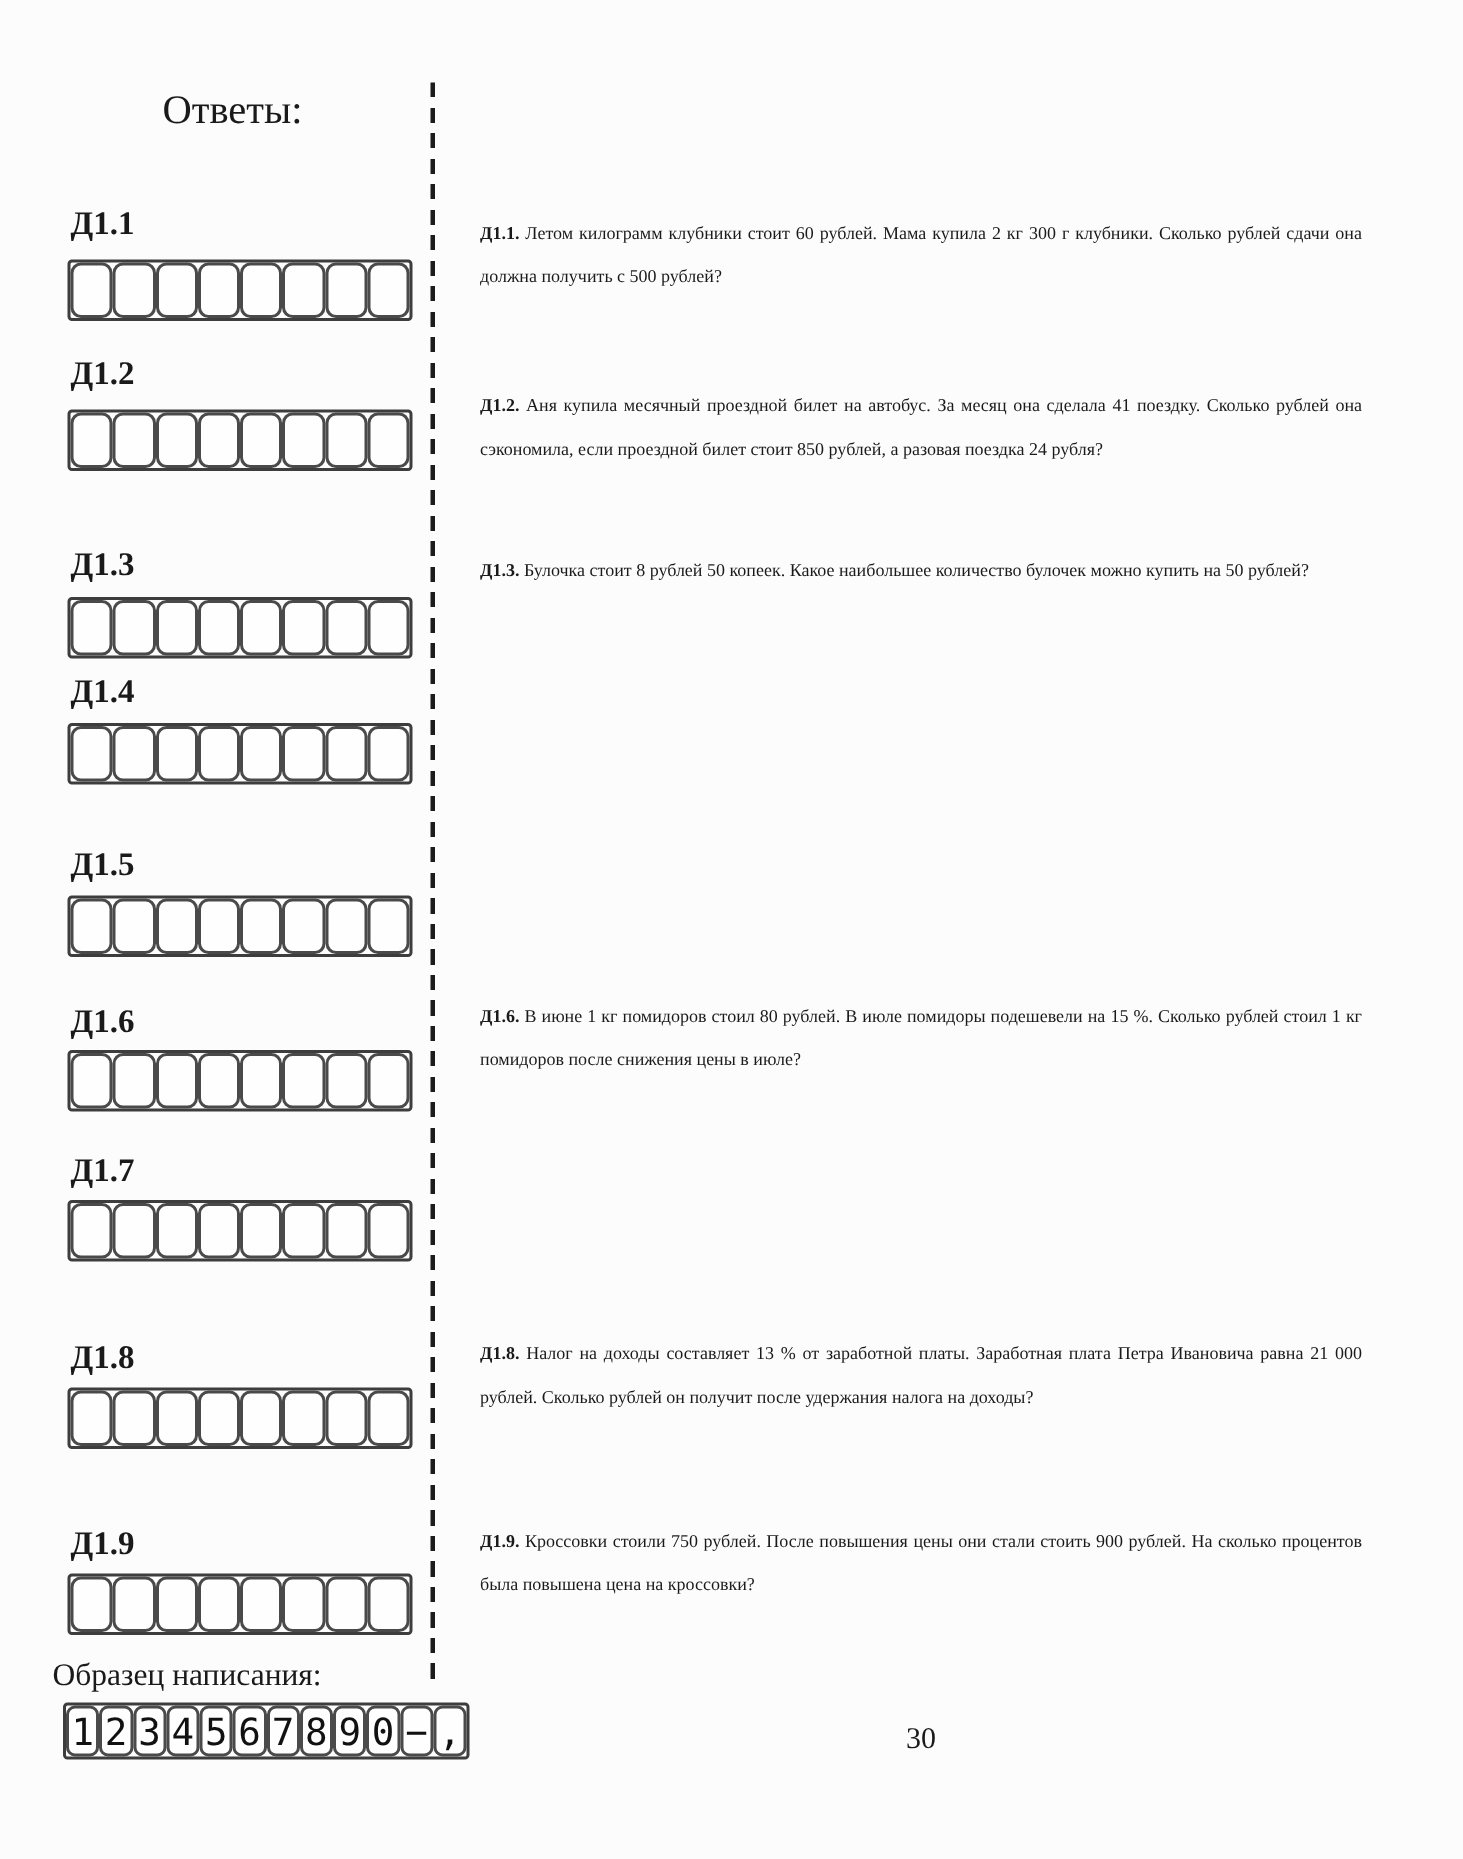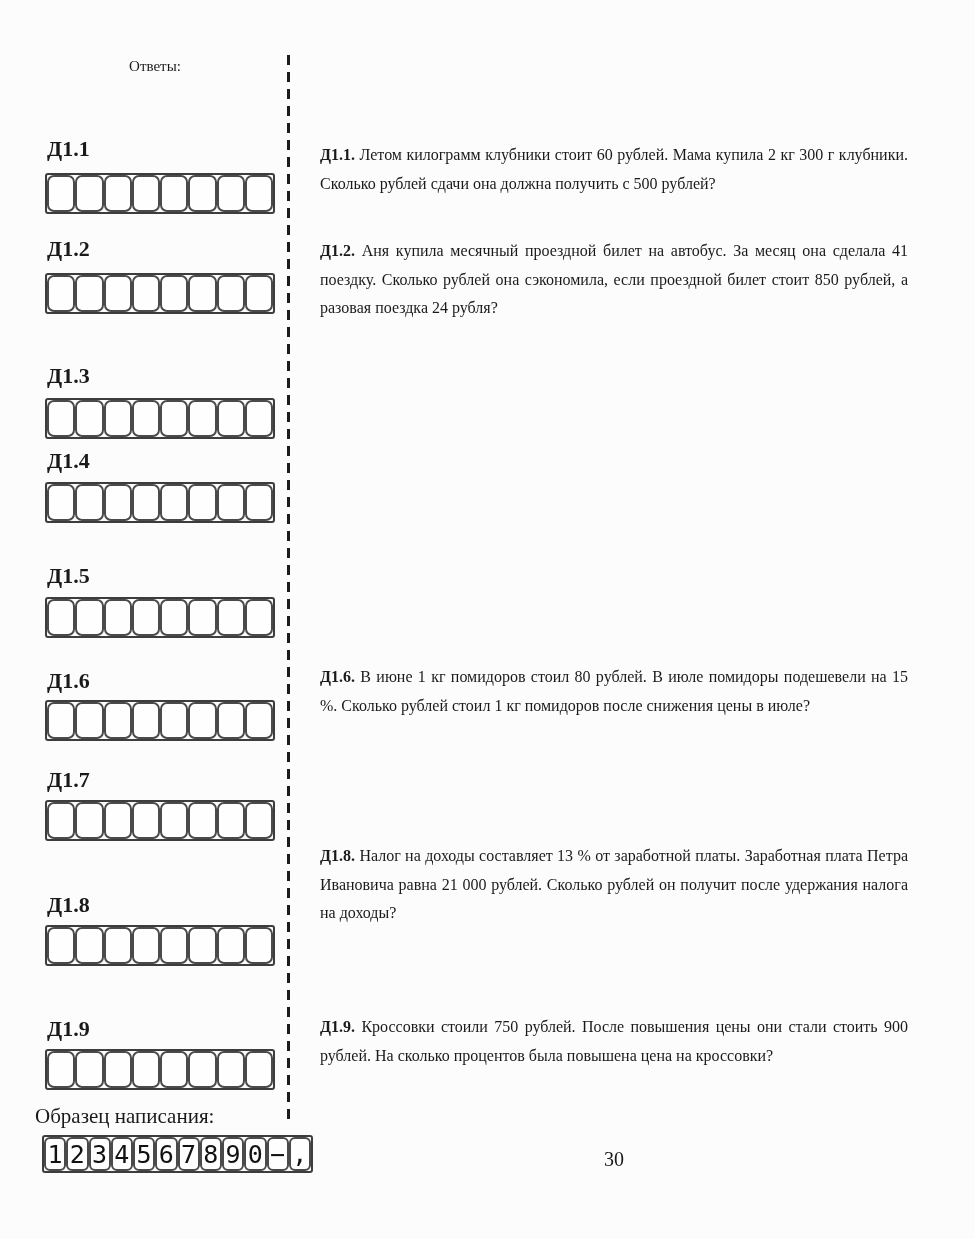--- a/index.html
+++ b/index.html
@@ -1,32 +1,32 @@
 <!DOCTYPE html>
 <html><head>
 <meta charset="utf-8">
 <style>
   html,body{margin:0;padding:0;}
   body{width:975px;height:1239px;background:#fcfcfc;font-family:"Liberation Serif","DejaVu Serif",serif;color:#1a1a1a;}
   .page{position:relative;width:975px;height:1239px;overflow:hidden;}
 
   
-  .answers-header{position:absolute;left:30px;top:58px;width:250px;text-align:center;font-size:15px;}
+  .answers-header{position:absolute;left:30px;top:58px;width:250px;text-align:center;font-size:27px;}
   .ans-label{position:absolute;left:47px;font-weight:bold;font-size:22px;line-height:22px;}
   .ans-box{position:absolute;left:45px;width:230px;height:41px;box-sizing:border-box;
            border:2px solid #3d3d3d;border-radius:3px;background:#fdfdfd;display:flex;}
   .ans-cell{flex:1;border:2px solid #4a4a4a;border-radius:7px;background:#fefefe;box-sizing:border-box;}
 
   
   .divider{position:absolute;left:287px;top:55px;width:3px;height:1065px;
            background:repeating-linear-gradient(to bottom,#1c1c1c 0 10px,transparent 10px 17px);}
 
   
   .title{position:absolute;left:320px;top:84px;width:588px;text-align:center;font-weight:bold;font-size:23px;}
-  .problem{position:absolute;left:320px;width:588px;margin:0;font-size:16px;line-height:28.5px;text-align:justify;}
+  .problem{position:absolute;left:320px;width:588px;margin:0;font-size:12px;line-height:28.5px;text-align:justify;}
   .plabel{font-weight:bold;}
   .page-number{position:absolute;left:320px;top:1148px;width:588px;text-align:center;font-size:20px;}
 
   
   .sample-label{position:absolute;left:35px;top:1104px;width:247px;text-align:left;font-size:21px;}
   .sample-box{position:absolute;left:42px;top:1135px;width:271px;height:38px;box-sizing:border-box;
               border:2px solid #3d3d3d;border-radius:3px;background:#fdfdfd;display:flex;}
   .sample-cell{flex:1;border:2px solid #4a4a4a;border-radius:6px;background:#fefefe;box-sizing:border-box;
                font-family:"DejaVu Sans Mono",monospace;font-size:25px;line-height:31px;text-align:center;color:#111;}
 </style>
@@ -161,29 +161,33 @@
     <div class="sample-cell">,</div>
   </div>
 
   <div class="divider"></div>
 
 
   <p class="problem" style="top:141px">
     <span class="plabel">Д1.1.</span>
     <span class="ptext">Летом килограмм клубники стоит 60 рублей. Мама купила 2 кг 300 г клубники. Сколько рублей сдачи она должна получить с 500 рублей?</span>
   </p>
-  <p class="problem" style="top:237px">
+  <p class="problem" style="top:256px">
     <span class="plabel">Д1.2.</span>
     <span class="ptext">Аня купила месячный проездной билет на автобус. За месяц она сделала 41 поездку. Сколько рублей она сэкономила, если проездной билет стоит 850 рублей, а разовая поездка 24 рубля?</span>
+  </p>
+  <p class="problem" style="top:366px">
+    <span class="plabel">Д1.3.</span>
+    <span class="ptext">Булочка стоит 8 рублей 50 копеек. Какое наибольшее количество булочек можно купить на 50 рублей?</span>
   </p>
   <p class="problem" style="top:663px">
     <span class="plabel">Д1.6.</span>
     <span class="ptext">В июне 1 кг помидоров стоил 80 рублей. В июле помидоры подешевели на 15 %. Сколько рублей стоил 1 кг помидоров после снижения цены в июле?</span>
   </p>
-  <p class="problem" style="top:842px">
+  <p class="problem" style="top:888px">
     <span class="plabel">Д1.8.</span>
     <span class="ptext">Налог на доходы составляет 13 % от заработной платы. Заработная плата Петра Ивановича равна 21 000 рублей. Сколько рублей он получит после удержания налога на доходы?</span>
   </p>
   <p class="problem" style="top:1013px">
     <span class="plabel">Д1.9.</span>
     <span class="ptext">Кроссовки стоили 750 рублей. После повышения цены они стали стоить 900 рублей. На сколько процентов была повышена цена на кроссовки?</span>
   </p>
 
   <div class="page-number">30</div>
 

